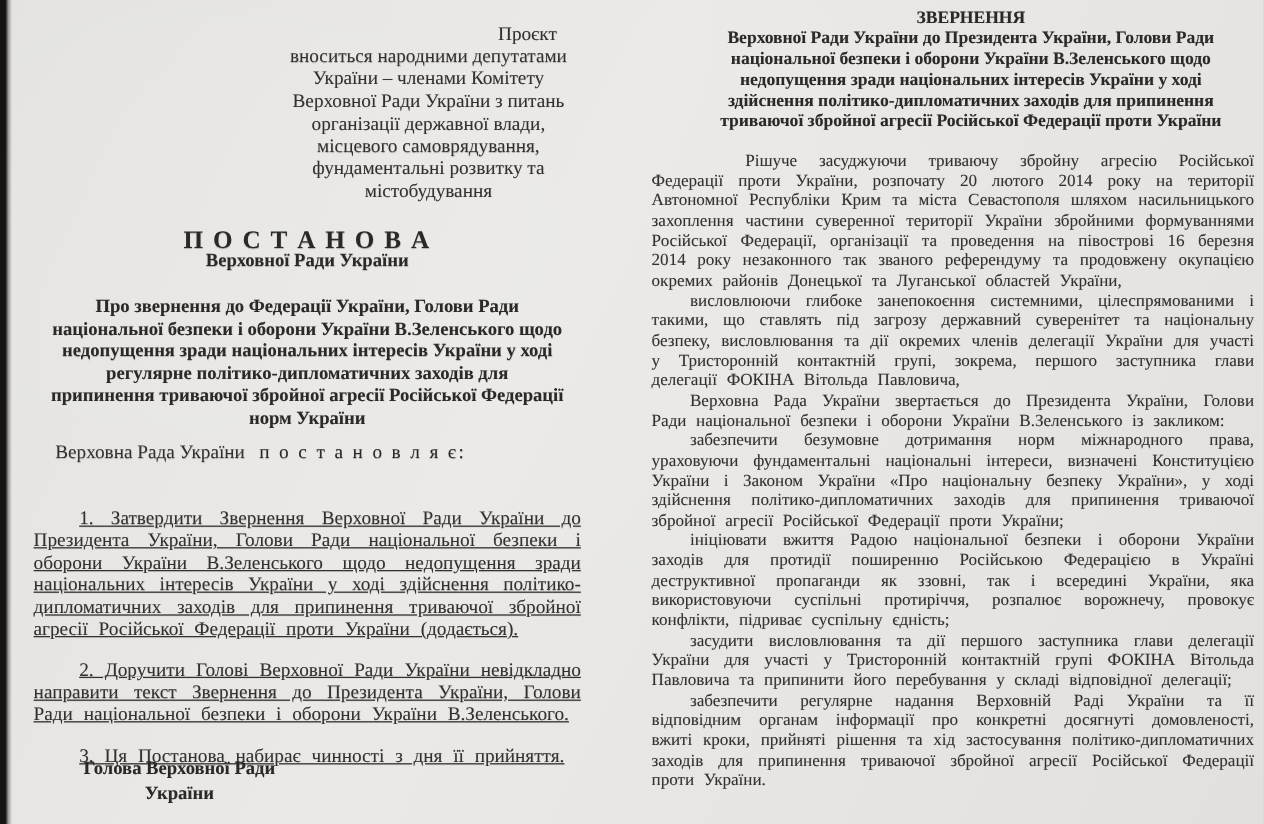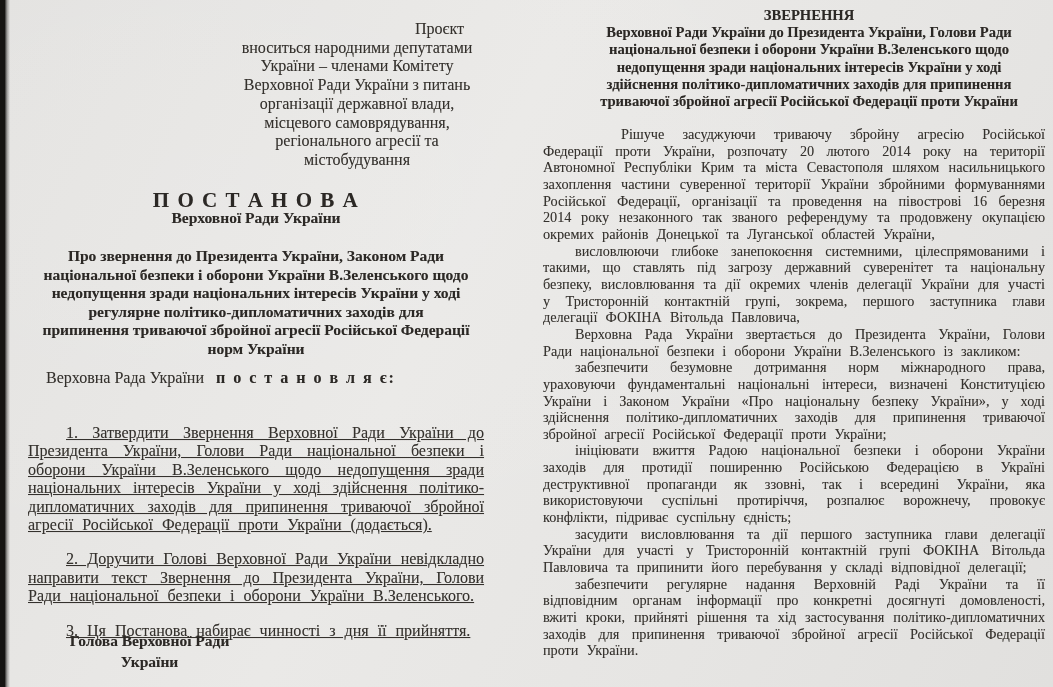--- a/index.html
+++ b/index.html
@@ -33,21 +33,21 @@
   }
   .authority{
     position:absolute;top:209px;left:0;width:100%;
     text-align:center;font-weight:bold;font-size:15.5px;color:#2b2825;
   }
   .doc-title{
     position:absolute;top:247px;left:0;width:100%;
     text-align:center;font-weight:bold;font-size:15.5px;line-height:18.5px;color:#2b2825;
   }
   .enact{position:absolute;top:369px;left:0;width:100%;font-size:16px;padding-left:34px;box-sizing:border-box;}
-  .enact-verb{font-weight:bold;letter-spacing:2px;margin-left:12px;color:#2b2825;}
+  .enact-verb{font-weight:normal;letter-spacing:2px;margin-left:12px;color:#2b2825;}
   .resolution-body{
     position:absolute;top:408px;left:0;width:100%;
     text-align:justify;font-size:16px;line-height:18.4px;word-spacing:5px;
   }
   .resolution-body p{margin:16px;text-indent:38px;text-decoration:underline;}
   .signature{
     position:absolute;top:630px;left:30px;width:215px;
     text-align:center;font-weight:bold;font-size:15.5px;line-height:21px;color:#2b2825;
   }
 
@@ -70,29 +70,29 @@
   <div class="scan-edge"></div>
 
   <section class="page page-left">
     <div class="submission-note">
       <div class="note-line note-first">Проєкт</div>
       <div class="note-line">вноситься народними депутатами</div>
       <div class="note-line">України – членами Комітету</div>
       <div class="note-line">Верховної Ради України з питань</div>
       <div class="note-line">організації державної влади,</div>
       <div class="note-line">місцевого самоврядування,</div>
-      <div class="note-line">регіонального агресії та</div>
+      <div class="note-line">фундаментальні розвитку та</div>
       <div class="note-line">містобудування</div>
     </div>
 
     <div class="doc-type">П О С Т А Н О В А</div>
     <div class="authority">Верховної Ради України</div>
 
     <div class="doc-title">
-      <div class="title-line">Про звернення до Президента України, Законом Ради</div>
+      <div class="title-line">Про звернення до Федерації України, Голови Ради</div>
       <div class="title-line">національної безпеки і оборони України В.Зеленського щодо</div>
       <div class="title-line">недопущення зради національних інтересів України у ході</div>
       <div class="title-line">регулярне політико-дипломатичних заходів для</div>
       <div class="title-line">припинення триваючої збройної агресії Російської Федерації</div>
       <div class="title-line">норм України</div>
     </div>
 
     <div class="enact">
       <span class="enact-lead">Верховна Рада України</span><span class="enact-verb">п о с т а н о в л я є:</span>
     </div>

